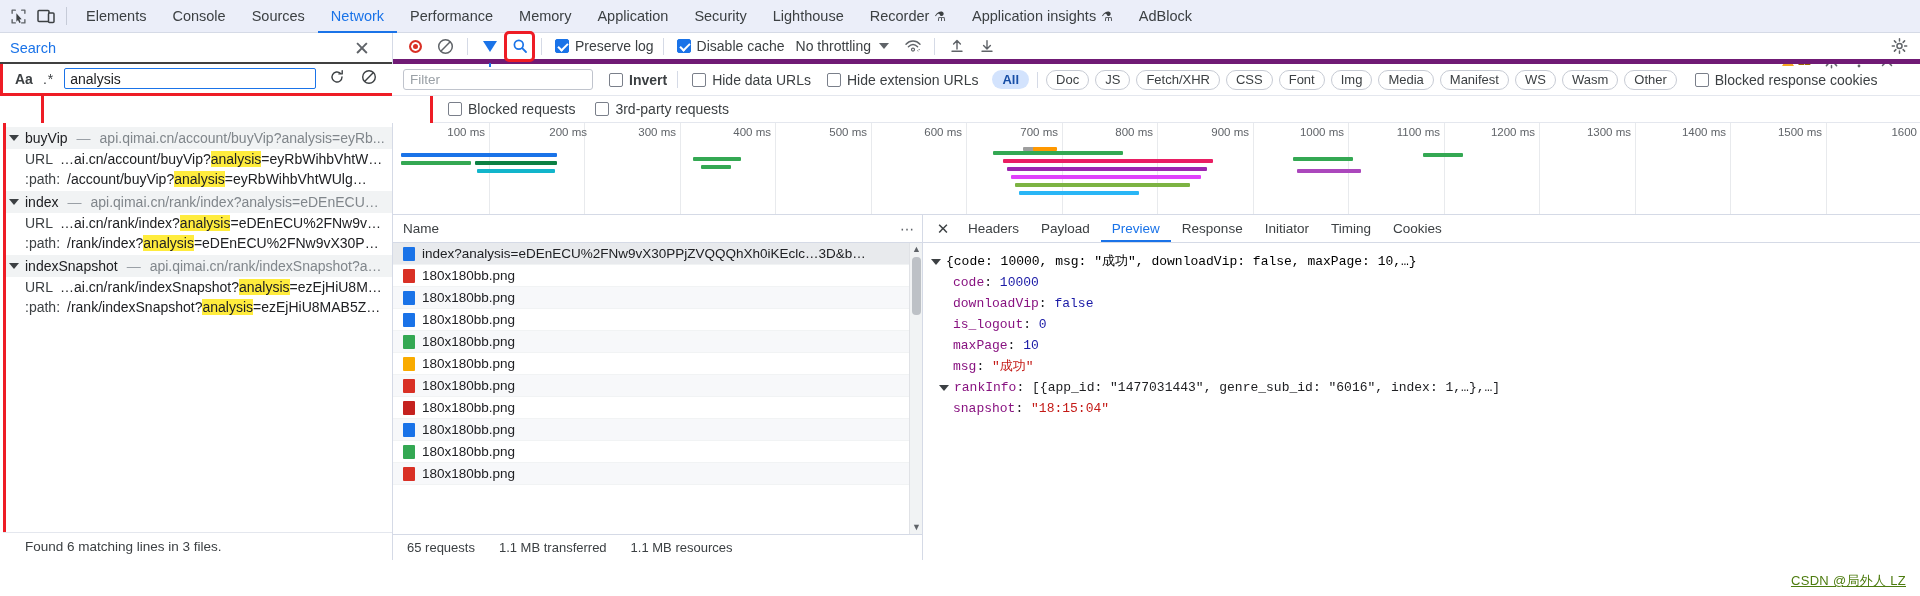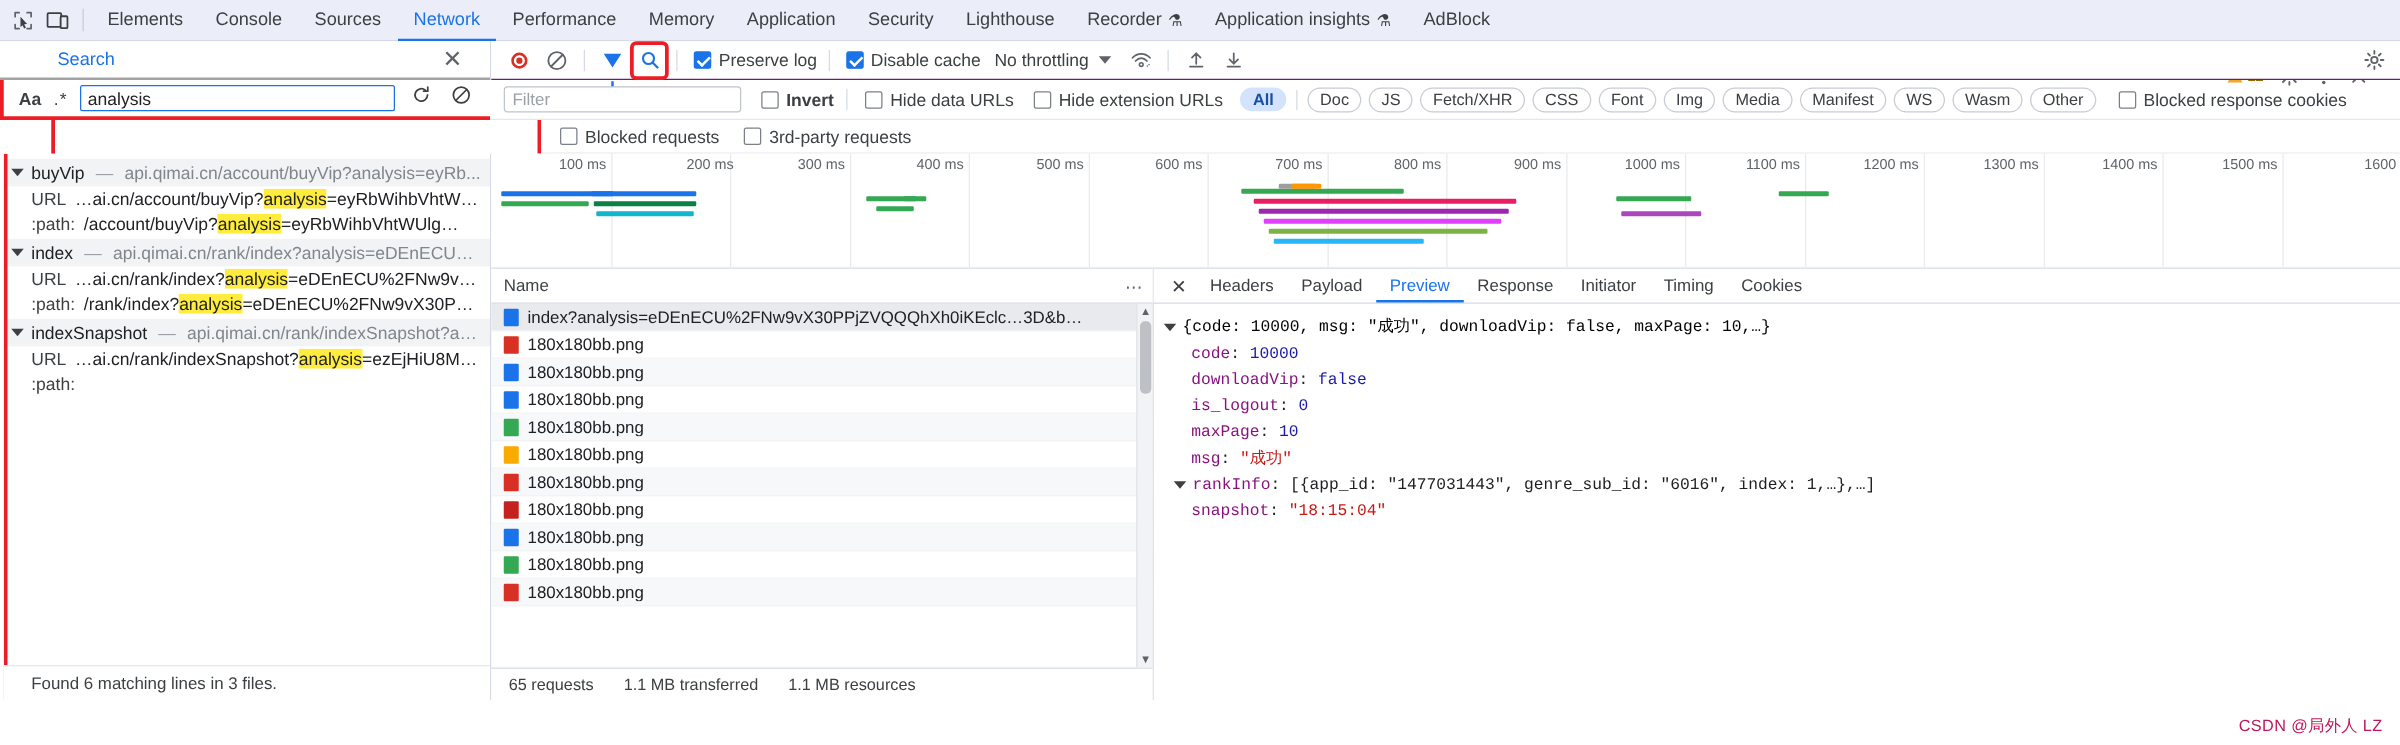--- a/index.html
+++ b/index.html
@@ -42,30 +42,30 @@
     color:#9a6a00; font-size:13px; padding:1px 5px; border-radius:3px;
   }
   .tri { width:0;height:0;border-left:6px solid transparent;border-right:6px solid transparent;border-bottom:10px solid #f5a623;}
   .ico-btn { width:26px;height:26px;display:flex;align-items:center;justify-content:center;color:#5f6368;cursor:pointer;}
 
   
   .row2 { display:flex; height:31px; align-items:stretch; }
   .search-head {
     width: 392px; min-width:392px;
     display:flex; align-items:center;
-    border-bottom: 2px solid #a3a3a3;
-    background:#fff; position:relative;padding-left:36px;
+    border-bottom: 2px solid #404040;
+    background:#fff; position:relative;
   }
   .search-title { color:#1a73e8; font-size:14.5px; padding-left:10px; }
   .search-x { position:absolute; right:22px; top:50%; transform:translateY(-50%); color:#5f6368; font-size:19px; cursor:pointer; line-height:1;}
   .vline { width:1px; background:#d5dae6; }
 
   .net-toolbar {
     flex:1; display:flex; align-items:center; gap:5px;
-    background:#fff; padding-left:10px; border-bottom:1px solid #701a75;
+    background:#fff; padding-left:10px; border-bottom:5px solid #701a75;
     position: relative;
   }
   .rec-dot { width:13px;height:13px;border-radius:50%;background:#d93025;border:2px solid #d93025; box-shadow: inset 0 0 0 2px #fff;}
   .tool-btn { width:25px;height:25px;display:flex;align-items:center;justify-content:center;cursor:pointer;border-radius:3px;}
   .tool-sep { width:1px;height:17px;background:#d5dae6;margin:0 4px;}
   .funnel { width:0;height:0;border-left:7px solid transparent;border-right:7px solid transparent;border-top:11px solid #1a73e8;position:relative;}
   .funnel::after{content:"";position:absolute;left:-1px;top:11px;width:2px;height:4px;background:#1a73e8;}
   .search-hl {
     position:relative; outline:3px solid #ee1c25; border-radius:2px;
   }
@@ -210,21 +210,21 @@
   .j-indent1 { padding-left:22px; }
   .j-tri { display:inline-block; width:0;height:0;border-left:5px solid transparent;border-right:5px solid transparent;border-top:6px solid #3c4043; margin-right:5px; vertical-align:middle;}
   .k { color:#881280; }
   .num { color:#1a1aa6; }
   .bool { color:#1a1aa6; }
   .str { color:#c41a16; }
   .punc { color:#202124; }
 
   .watermark {
     position:absolute; right:14px; bottom:6px;
-    font-size:13px; color:#be185d; letter-spacing:0.3px;
+    font-size:13px; color:#4d7c0f; letter-spacing:0.3px;text-decoration:underline;
   }
 </style>
 </head>
 <body>
 
 <div class="app">
 
   <div class="tabbar">
     <div class="tb-icon">
       <svg width="17" height="17" viewBox="0 0 16 16">
@@ -488,20 +488,21 @@
               <span class="sr-name">indexSnapshot</span>
               <span class="sr-dash">—</span>
               <span class="sr-url">api.qimai.cn/rank/indexSnapshot?an…</span>
             </div>
             <div class="sr-line">
               <span class="sr-label">URL</span>
               <span class="sr-val"><span>…ai.cn/rank/indexSnapshot?</span><span class="hl">analysis</span><span>=ezEjHiU8M…</span></span>
             </div>
             <div class="sr-line">
               <span class="sr-label">:path:</span>
+              <span class="sr-val"><span>/rank/indexSnapshot?</span><span class="hl">analysis</span><span>=ezEjHiU8MAB5Z…</span></span>
             </div>
           </div>
         </div>
       <div class="left-redborder"></div>
       <div class="sr-footer">
         <span>Found 6 matching lines in 3 files.</span>
       </div>
     </div>
 
     <div class="netpanel">

